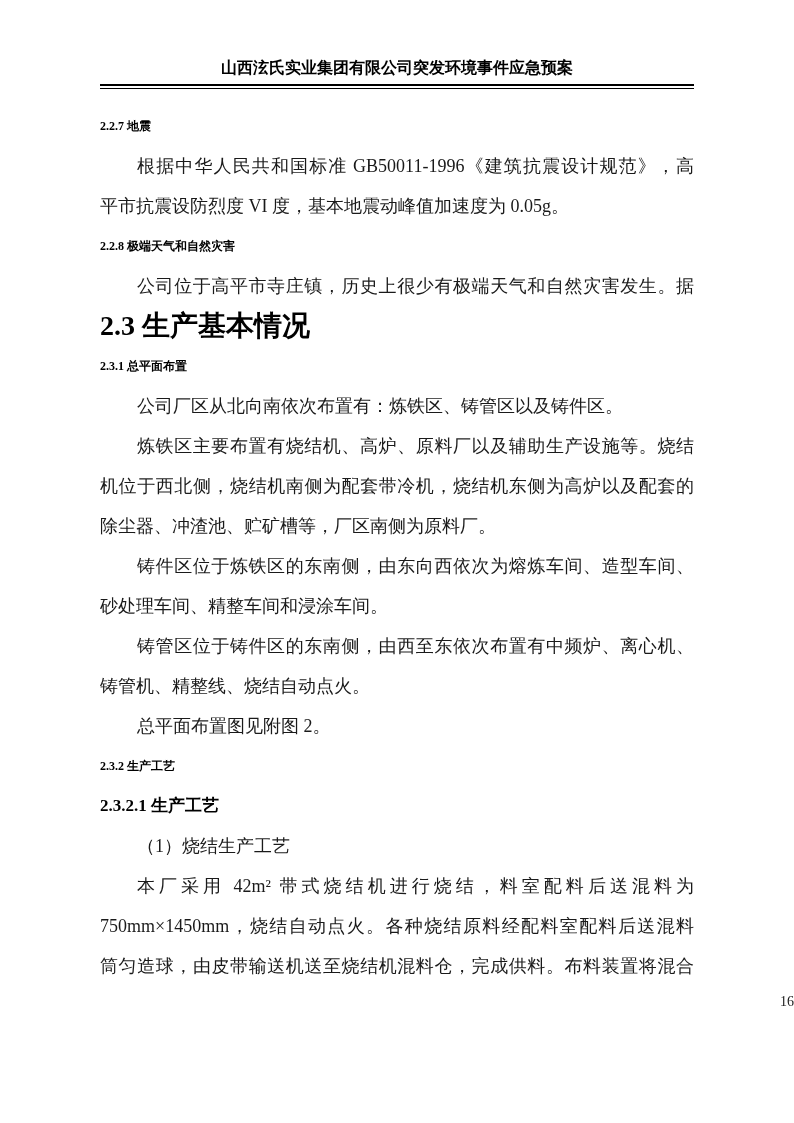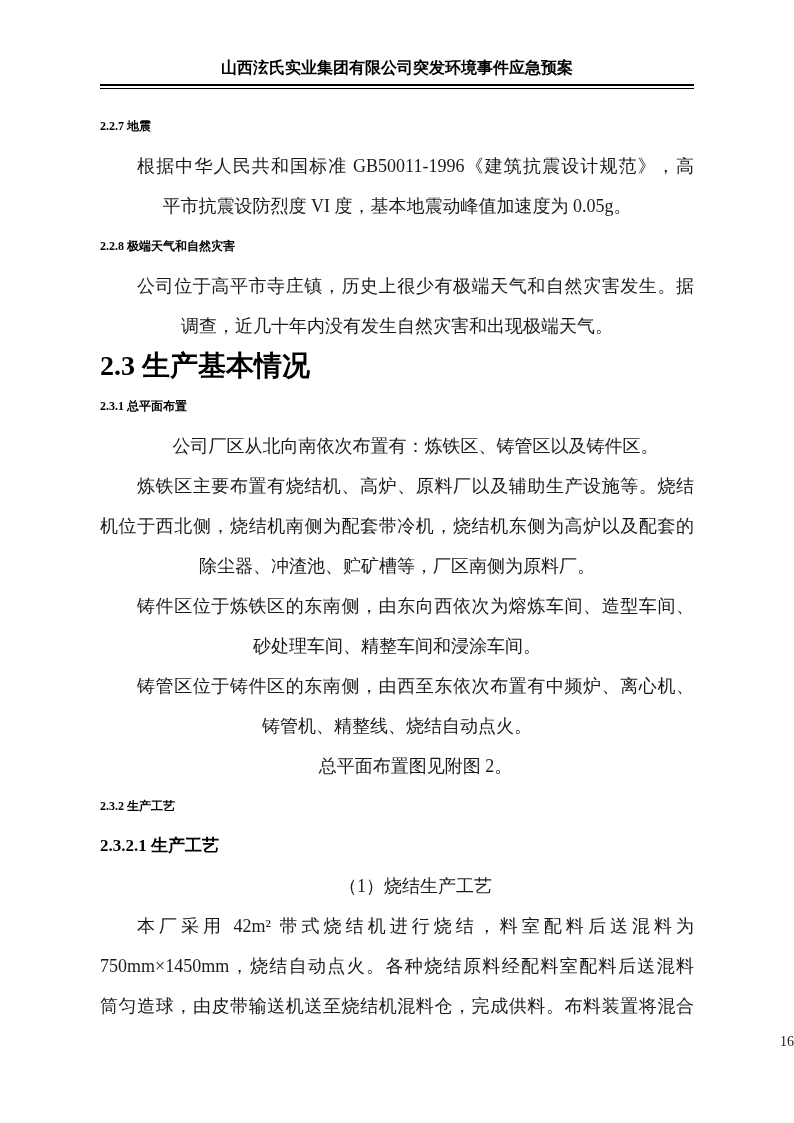--- a/index.html
+++ b/index.html
@@ -54,21 +54,21 @@
     color: #000000;
     font-family: Liberation Serif, serif;
   }
   .row.h4 {
     font-size: 17px;
     font-weight: 700;
     color: #000000;
   }
   .row.bodyline {
     font-size: 18px;
-    text-align: center;
+    text-align: left;
   }
   .row.indent {
     text-indent: 37px;
   }
   .row.fill {
     text-align: justify;
     text-align-last: justify;
     text-justify: inter-character;
   }
   
@@ -88,21 +88,20 @@
     <div class="doc-header-title">山西泫氏实业集团有限公司突发环境事件应急预案</div>
     <div class="header-rule"></div>
   </div>
 
   <div class="doc-body" id="doc-body">
       <div class="row h3">2.2.7 地震</div>
       <div class="row bodyline indent fill">根据中华人民共和国标准 GB50011-1996《建筑抗震设计规范》，高</div>
       <div class="row bodyline">平市抗震设防烈度 VI 度，基本地震动峰值加速度为 0.05g。</div>
       <div class="row h3">2.2.8 极端天气和自然灾害</div>
       <div class="row bodyline indent fill">公司位于高平市寺庄镇，历史上很少有极端天气和自然灾害发生。据</div>
-      <div class="row bodyline">调查，近几十年内没有发生自然灾害和出现极端天气。</div>
       <div class="row h2">2.3 生产基本情况</div>
       <div class="row h3">2.3.1 总平面布置</div>
       <div class="row bodyline indent">公司厂区从北向南依次布置有：炼铁区、铸管区以及铸件区。</div>
       <div class="row bodyline indent fill">炼铁区主要布置有烧结机、高炉、原料厂以及辅助生产设施等。烧结</div>
       <div class="row bodyline fill">机位于西北侧，烧结机南侧为配套带冷机，烧结机东侧为高炉以及配套的</div>
       <div class="row bodyline">除尘器、冲渣池、贮矿槽等，厂区南侧为原料厂。</div>
       <div class="row bodyline indent fill">铸件区位于炼铁区的东南侧，由东向西依次为熔炼车间、造型车间、</div>
       <div class="row bodyline">砂处理车间、精整车间和浸涂车间。</div>
       <div class="row bodyline indent fill">铸管区位于铸件区的东南侧，由西至东依次布置有中频炉、离心机、</div>
       <div class="row bodyline">铸管机、精整线、烧结自动点火。</div>

